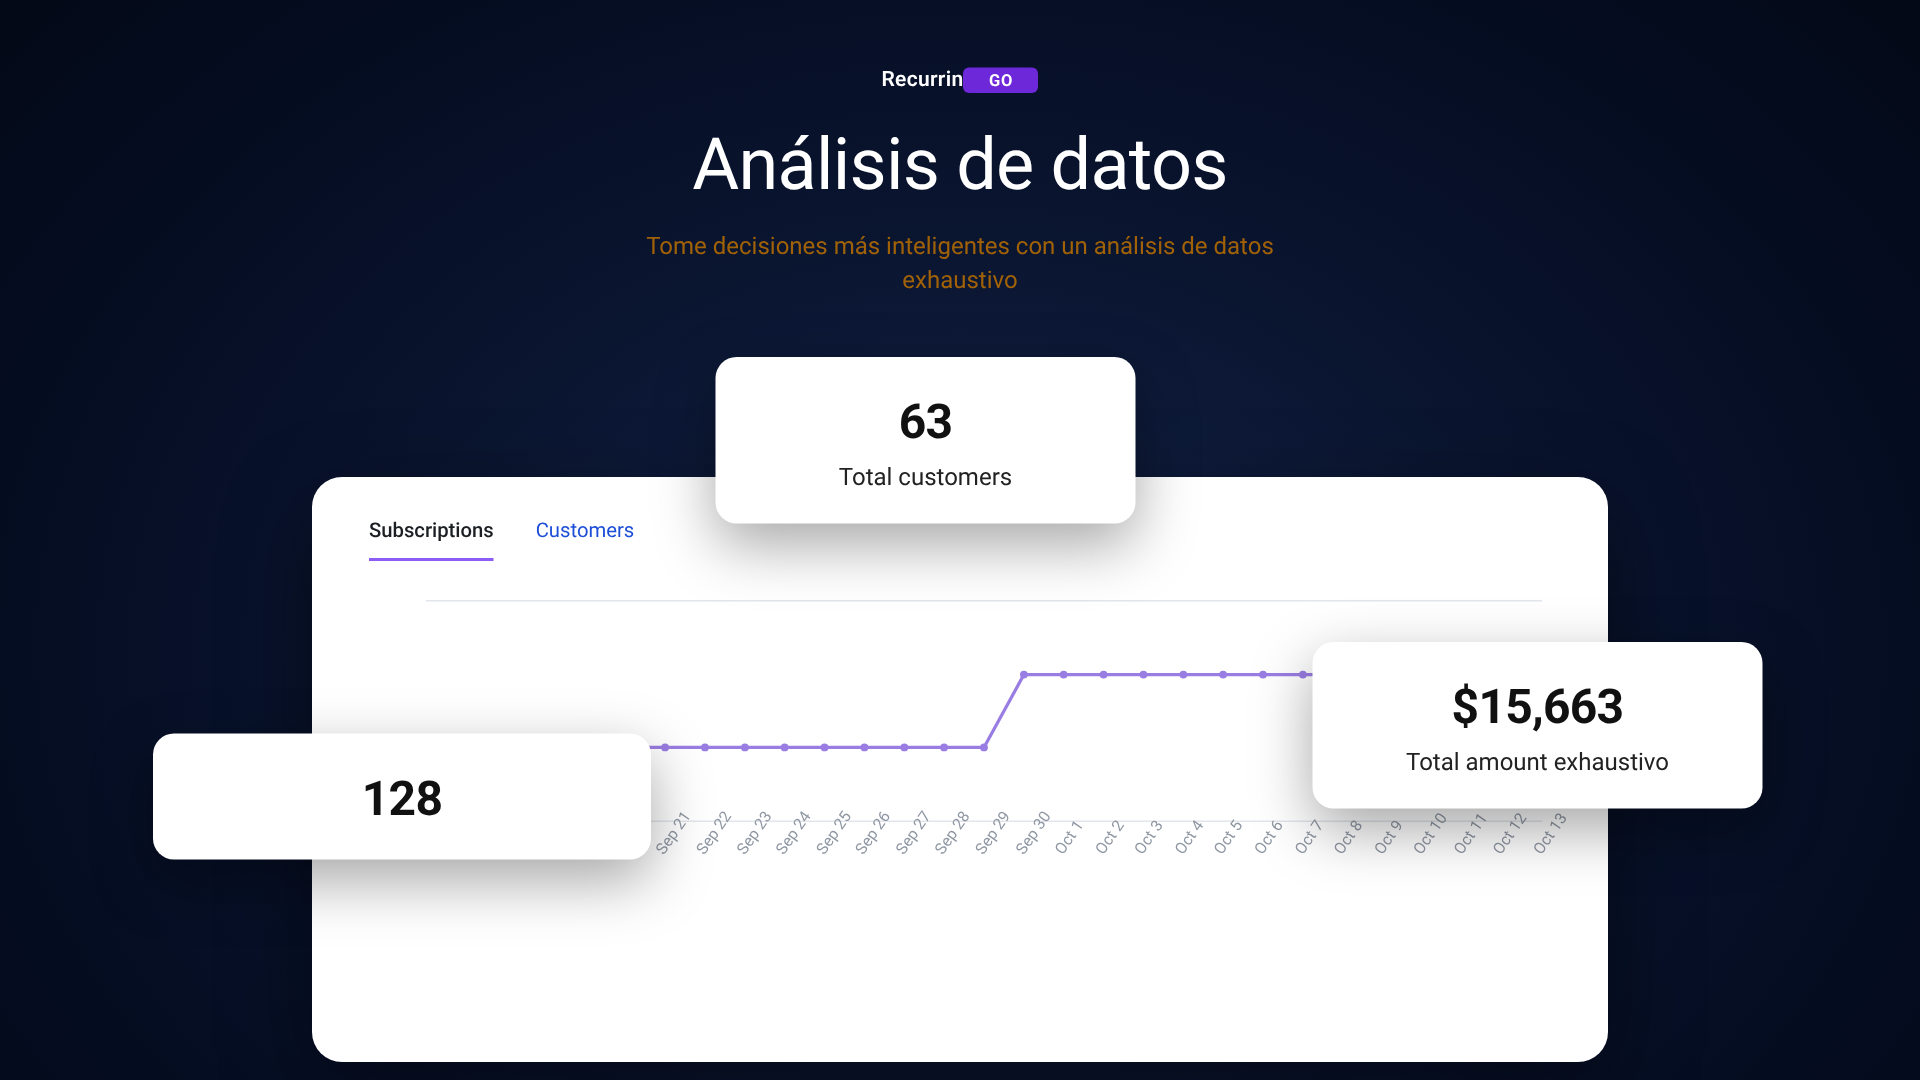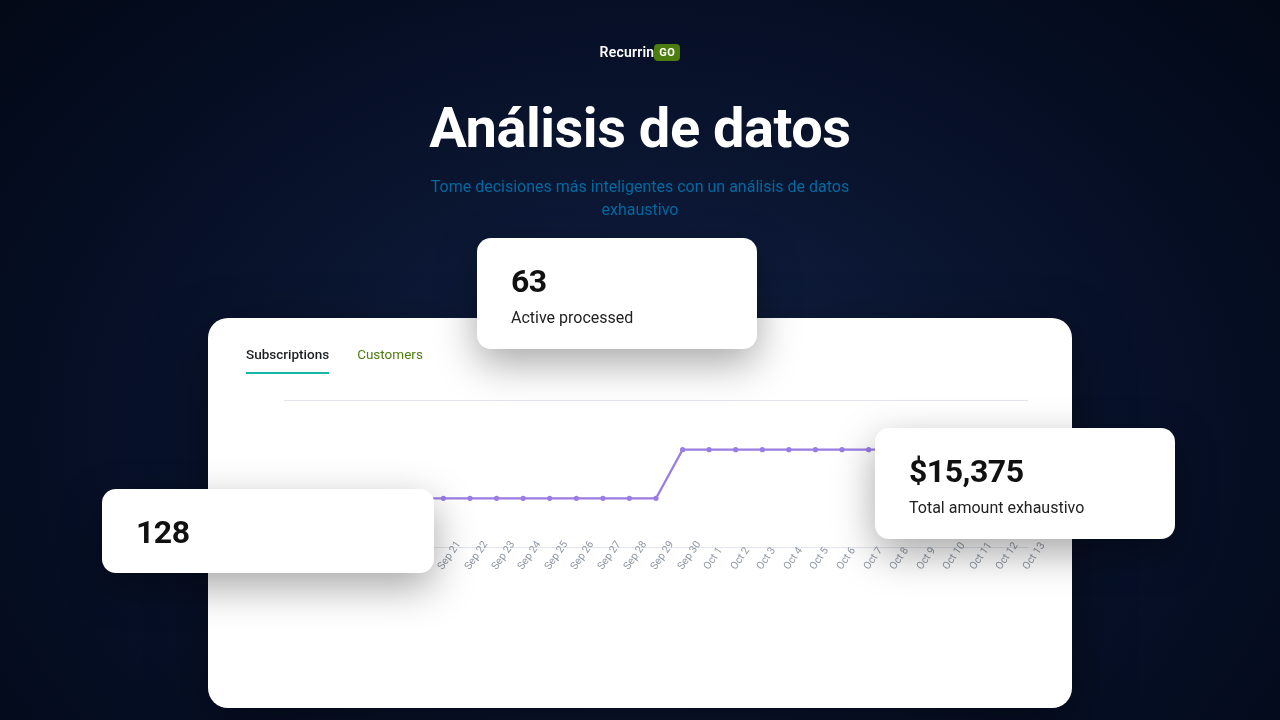--- a/index.html
+++ b/index.html
@@ -14,49 +14,49 @@
   
   .hero {
     position: absolute; top: 42px; left: 0; right: 0;
     text-align: center;
   }
   .logo {
     display: inline-flex; align-items: center; gap: 0;
     font-weight: 600; font-size: 14px; letter-spacing: .2px;
   }
   .logo-badge {
-    background: #4d7c0f; border-radius: 4px;
-    padding: 2px 5px; font-size: 11px; font-weight: 700;
+    background: #6d28d9; border-radius: 4px;
+    padding: 2px 17px; font-size: 11px; font-weight: 700;
     letter-spacing: .5px;
   }
   .title {
-    margin-top: 34px;
-    font-size: 56px; font-weight: 700; letter-spacing: -0.5px;
+    margin-top: 19px;
+    font-size: 48px; font-weight: 400; letter-spacing: -0.5px;
   }
   .subtitle {
     margin: 14px auto 0;
     max-width: 460px;
     font-size: 16px; line-height: 1.45;
-    color: #0369a1; font-weight: 400;
+    color: #a16207; font-weight: 400;
   }
 
   
   .dash {
     position: absolute; left: 208px; top: 318px;
     width: 864px; height: 390px;
     background: #ffffff; border-radius: 20px;
     box-shadow: 0 20px 60px rgba(0,0,0,.45);
     padding: 28px 38px 30px;
     color: #1b1f23;
   }
 
   
   .tabs { display: flex; gap: 28px; font-size: 13.5px; }
-  .tab { padding-bottom: 10px; color: #4d7c0f; cursor: pointer; }
-  .tab.active { color: #1b1f23; font-weight: 500; border-bottom: 2px solid #14b8a6; }
+  .tab { padding-bottom: 10px; color: #1d4ed8; cursor: pointer; }
+  .tab.active { color: #1b1f23; font-weight: 500; border-bottom: 2px solid #8b5cf6; }
 
   
   .chart-wrap { position: relative; margin-top: 26px; height: 200px; }
   .y0 {
     position: absolute; left: 18px; bottom: 52px;
     font-size: 11px; color: #8f97a3;
   }
   .plot {
     position: absolute; left: 38px; right: 6px; bottom: 52px; top: 0;
     border-top: 1px solid #e2e6ec;
@@ -72,21 +72,21 @@
     font-size: 10.5px; color: #8f97a3; white-space: nowrap;
   }
   svg.line { position: absolute; inset: 0; width: 100%; height: 100%; overflow: visible; }
   .series { fill: none; stroke: #9a7de3; stroke-width: 2.2; }
   .dot { fill: #9a7de3; }
 
   
   .stat {
     position: absolute; background: #fff; color: #111;
     border-radius: 14px; box-shadow: 0 14px 40px rgba(0,0,0,.35);
-    text-align: left; padding: 24px 34px 22px;
+    text-align: center; padding: 24px 34px 22px;
   }
   .stat .val { font-size: 32px; font-weight: 700; letter-spacing: -0.5px; }
   .stat .lbl { margin-top: 8px; font-size: 16px; color: #222; }
   #stat-top   { left: 477px; top: 238px;  width: 280px; }
   #stat-left  { left: 102px; top: 489px;  width: 332px; }
   #stat-right { left: 875px; top: 428px;  width: 300px; }
 </style>
 </head>
 <body>
 
@@ -169,21 +169,21 @@
         <span class="xlabel" style="left: 666.286px;">Oct 10</span>
         <span class="xlabel" style="left: 692.857px;">Oct 11</span>
         <span class="xlabel" style="left: 719.429px;">Oct 12</span>
         <span class="xlabel" style="left: 746px;">Oct 13</span>
       </div>
   </div>
 </div>
 
 <div id="stat-top" class="stat">
   <div class="val">63</div>
-  <div class="lbl">Active processed</div>
+  <div class="lbl">Total customers</div>
 </div>
 <div id="stat-left" class="stat">
   <div class="val">128</div>
 </div>
 <div id="stat-right" class="stat">
-  <div class="val">$15,375</div>
+  <div class="val">$15,663</div>
   <div class="lbl">Total amount exhaustivo</div>
 </div>
 
 </body></html>

